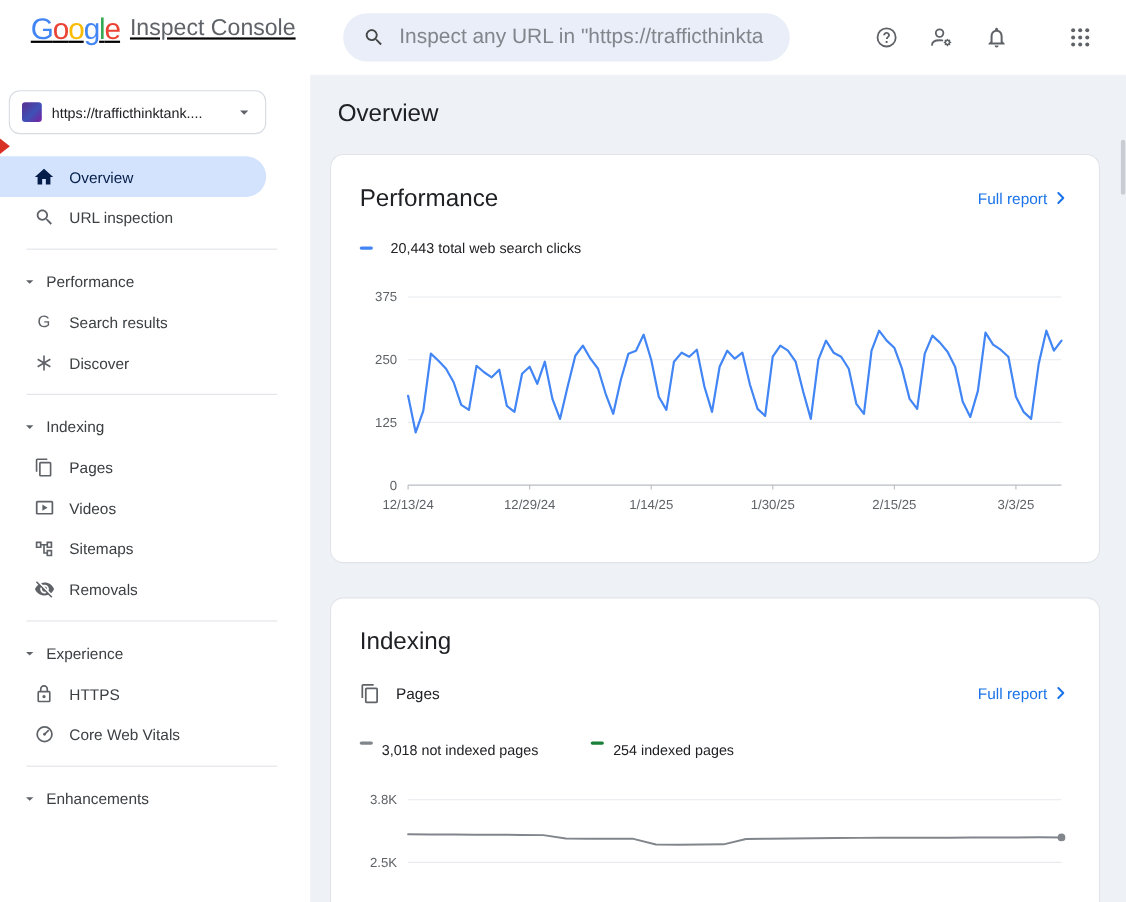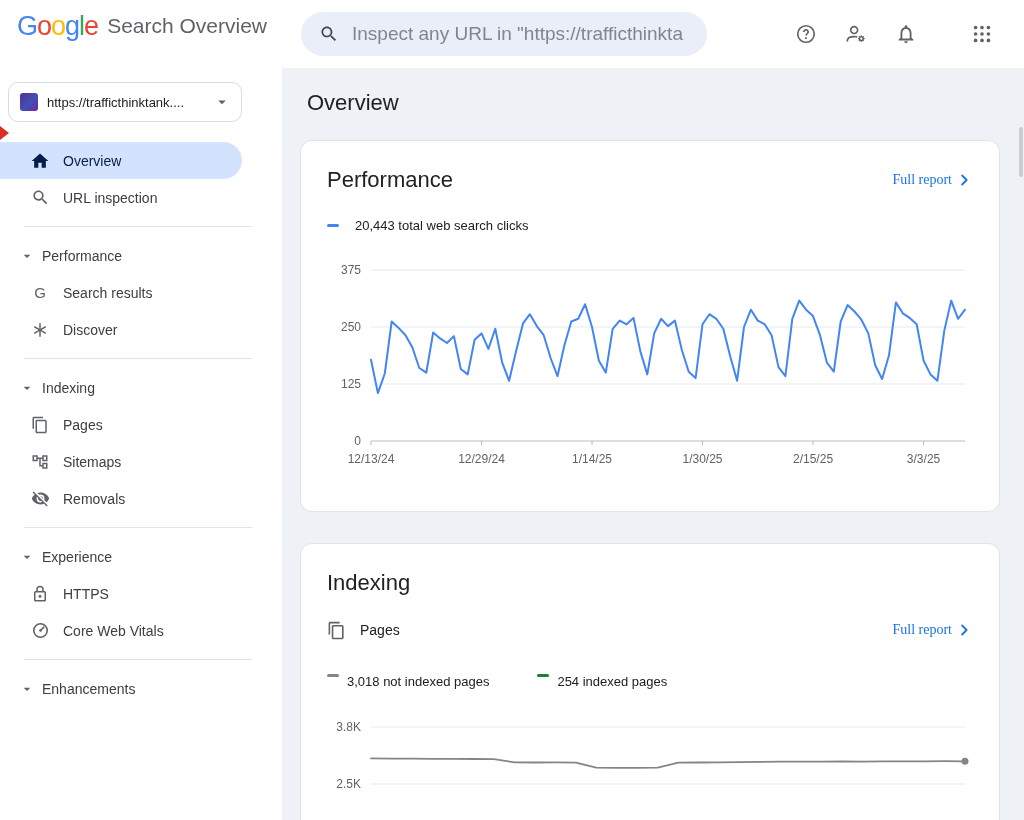--- a/index.html
+++ b/index.html
@@ -1,20 +1,20 @@
 <!DOCTYPE html>
 <html><head>
 <meta charset="utf-8">
 <style>
   html,body{margin:0;padding:0;overflow:hidden;}
   body{width:1024px;height:820px;font-family:"Liberation Sans",sans-serif;background:#fff;position:relative;-webkit-font-smoothing:antialiased;}
   .app{position:absolute;inset:0;width:1024px;height:820px;overflow:hidden;}
 
   
-  header{position:absolute;top:0;left:1px;right:0;height:52px;background:#fff;display:flex;align-items:center;z-index:5;}
+  header{position:absolute;top:0;left:12px;right:0;height:52px;background:#fff;display:flex;align-items:center;z-index:5;text-decoration:underline;}
   .logo{display:flex;align-items:center;padding-left:16px;cursor:pointer;}
   .logo-word{font-size:27px;font-weight:500;letter-spacing:-1px;}
   .ll0{color:#4285F4}.ll1{color:#EA4335}.ll2{color:#FBBC05}.ll3{color:#4285F4}.ll4{color:#34A853}.ll5{color:#EA4335}
   .product{font-size:21px;color:#5f6368;margin-left:9px;letter-spacing:0;}
   .searchbar{position:absolute;left:300px;top:12px;width:406px;height:44px;border-radius:22px;background:#e9eef8;display:flex;align-items:center;padding-left:18px;gap:13px;cursor:text;box-sizing:border-box;}
   .searchbar svg{flex:none;color:#444746;}
   .search-ph{font-size:19px;color:#80868b;white-space:nowrap;overflow:hidden;}
   .hicons{position:absolute;right:18px;top:0;height:68px;display:flex;align-items:center;}
   .hbtn{width:40px;height:40px;border-radius:50%;display:flex;align-items:center;justify-content:center;color:#5f6368;cursor:pointer;margin-left:10px;}
   .hbtn.apps{margin-left:36px;margin-right:4px;}
@@ -39,21 +39,21 @@
   .gletter{font-size:15px;font-weight:500;color:#5f6368;font-family:"Liberation Sans",sans-serif;}
 
   
   main{position:absolute;top:68px;left:282px;right:0;bottom:0;background:#eef1f6;padding-left:18px;box-sizing:border-box;overflow:hidden;}
   h1{margin:22px 0 0 7px;font-size:22px;font-weight:400;color:#202124;}
   .card{width:700px;background:#fff;border:1px solid #e0e4ea;border-radius:12px;box-sizing:border-box;padding:26px 26px 20px;margin-top:24px;}
   .card1{height:372px;}
   .card2{margin-top:31px;height:420px;}
   .card-head{display:flex;justify-content:space-between;align-items:center;height:26px;}
   h2{margin:0;font-size:22px;font-weight:400;color:#202124;line-height:26px;}
-  .full-report{display:flex;align-items:center;gap:3px;font-size:14px;font-weight:500;color:#1a73e8;cursor:pointer;text-decoration:none;font-family:Liberation Serif, serif;}
+  .full-report{display:flex;align-items:center;gap:3px;font-size:14px;font-weight:500;color:#1a73e8;cursor:pointer;text-decoration:none;}
   .legend{margin-top:24px;display:flex;align-items:center;gap:16px;height:16px;font-size:13px;color:#202124;}
   .legend2{margin-top:30px;gap:10px;height:18px;}
   .legend-item{display:flex;align-items:flex-start;gap:8px;}
   .legend-item + .legend-item{margin-left:38px;}
   .dash{width:12px;height:3px;border-radius:2px;flex:none;}
   .dash-blue{background:#4285f4;}
   .dash-gray{background:#80868b;}
   .dash-green{background:#188038;}
   .chart-svg{display:block;margin-top:27px;}
   .subrow{margin-top:22px;display:flex;justify-content:space-between;align-items:center;height:24px;}
@@ -62,21 +62,21 @@
   .scroll-thumb{position:absolute;right:1px;top:127px;width:4px;height:50px;background:#c9cdd3;border-radius:2px;cursor:pointer;z-index:9;}
 </style>
 </head>
 <body>
 
 <div class="app">
 
   <header>
     <div class="logo">
       <span class="logo-word"><span class="ll0">G</span><span class="ll1">o</span><span class="ll2">o</span><span class="ll3">g</span><span class="ll4">l</span><span class="ll5">e</span></span>
-      <span class="product">Search Overview</span>
+      <span class="product">Inspect Console</span>
     </div>
 
     <div class="searchbar">
       <svg width="20" height="20" viewBox="0 0 24 24">
           <path fill="currentColor" d="M15.5 14h-.79l-.28-.27C15.41 12.59 16 11.11 16 9.5 16 5.91 13.09 3 9.5 3S3 5.91 3 9.5 5.91 16 9.5 16c1.61 0 3.09-.59 4.23-1.57l.27.28v.79l5 4.99L20.49 19l-4.99-5zm-6 0C7.01 14 5 11.99 5 9.5S7.01 5 9.5 5 14 7.01 14 9.5 11.99 14 9.5 14z"></path>
         </svg>
       <span class="search-ph">Inspect any URL in "https://trafficthinkta</span>
     </div>
 
     <div class="hicons">
@@ -173,20 +173,28 @@
           </svg>
         <span>Indexing</span>
       </div>
       <div class="nav-item">
         <span class="nico">
             <svg width="18" height="18" viewBox="0 0 24 24">
               <path fill="currentColor" d="M16 1H4c-1.1 0-2 .9-2 2v14h2V3h12V1zm3 4H8c-1.1 0-2 .9-2 2v14c0 1.1.9 2 2 2h11c1.1 0 2-.9 2-2V7c0-1.1-.9-2-2-2zm0 16H8V7h11v14z"></path>
             </svg>
           </span>
         <span>Pages</span>
+      </div>
+      <div class="nav-item">
+        <span class="nico">
+            <svg width="19" height="19" viewBox="0 0 24 24">
+              <path fill="currentColor" d="M20 4H4c-1.1 0-2 .9-2 2v12c0 1.1.9 2 2 2h16c1.1 0 2-.9 2-2V6c0-1.1-.9-2-2-2zm0 14H4V6h16v12zM9.5 8.5v7l6-3.5-6-3.5z"></path>
+            </svg>
+          </span>
+        <span>Videos</span>
       </div>
       <div class="nav-item">
         <span class="nico">
             <svg width="18" height="18" viewBox="0 0 24 24">
               <path fill="currentColor" d="M22 11V3h-7v3H9V3H2v8h7V8h2v10h4v3h7v-8h-7v3h-2V8h2v3h7zM7 9H4V5h3v4zm10 6h3v4h-3v-4zm0-10h3v4h-3V5z"></path>
             </svg>
           </span>
         <span>Sitemaps</span>
       </div>
       <div class="nav-item">

